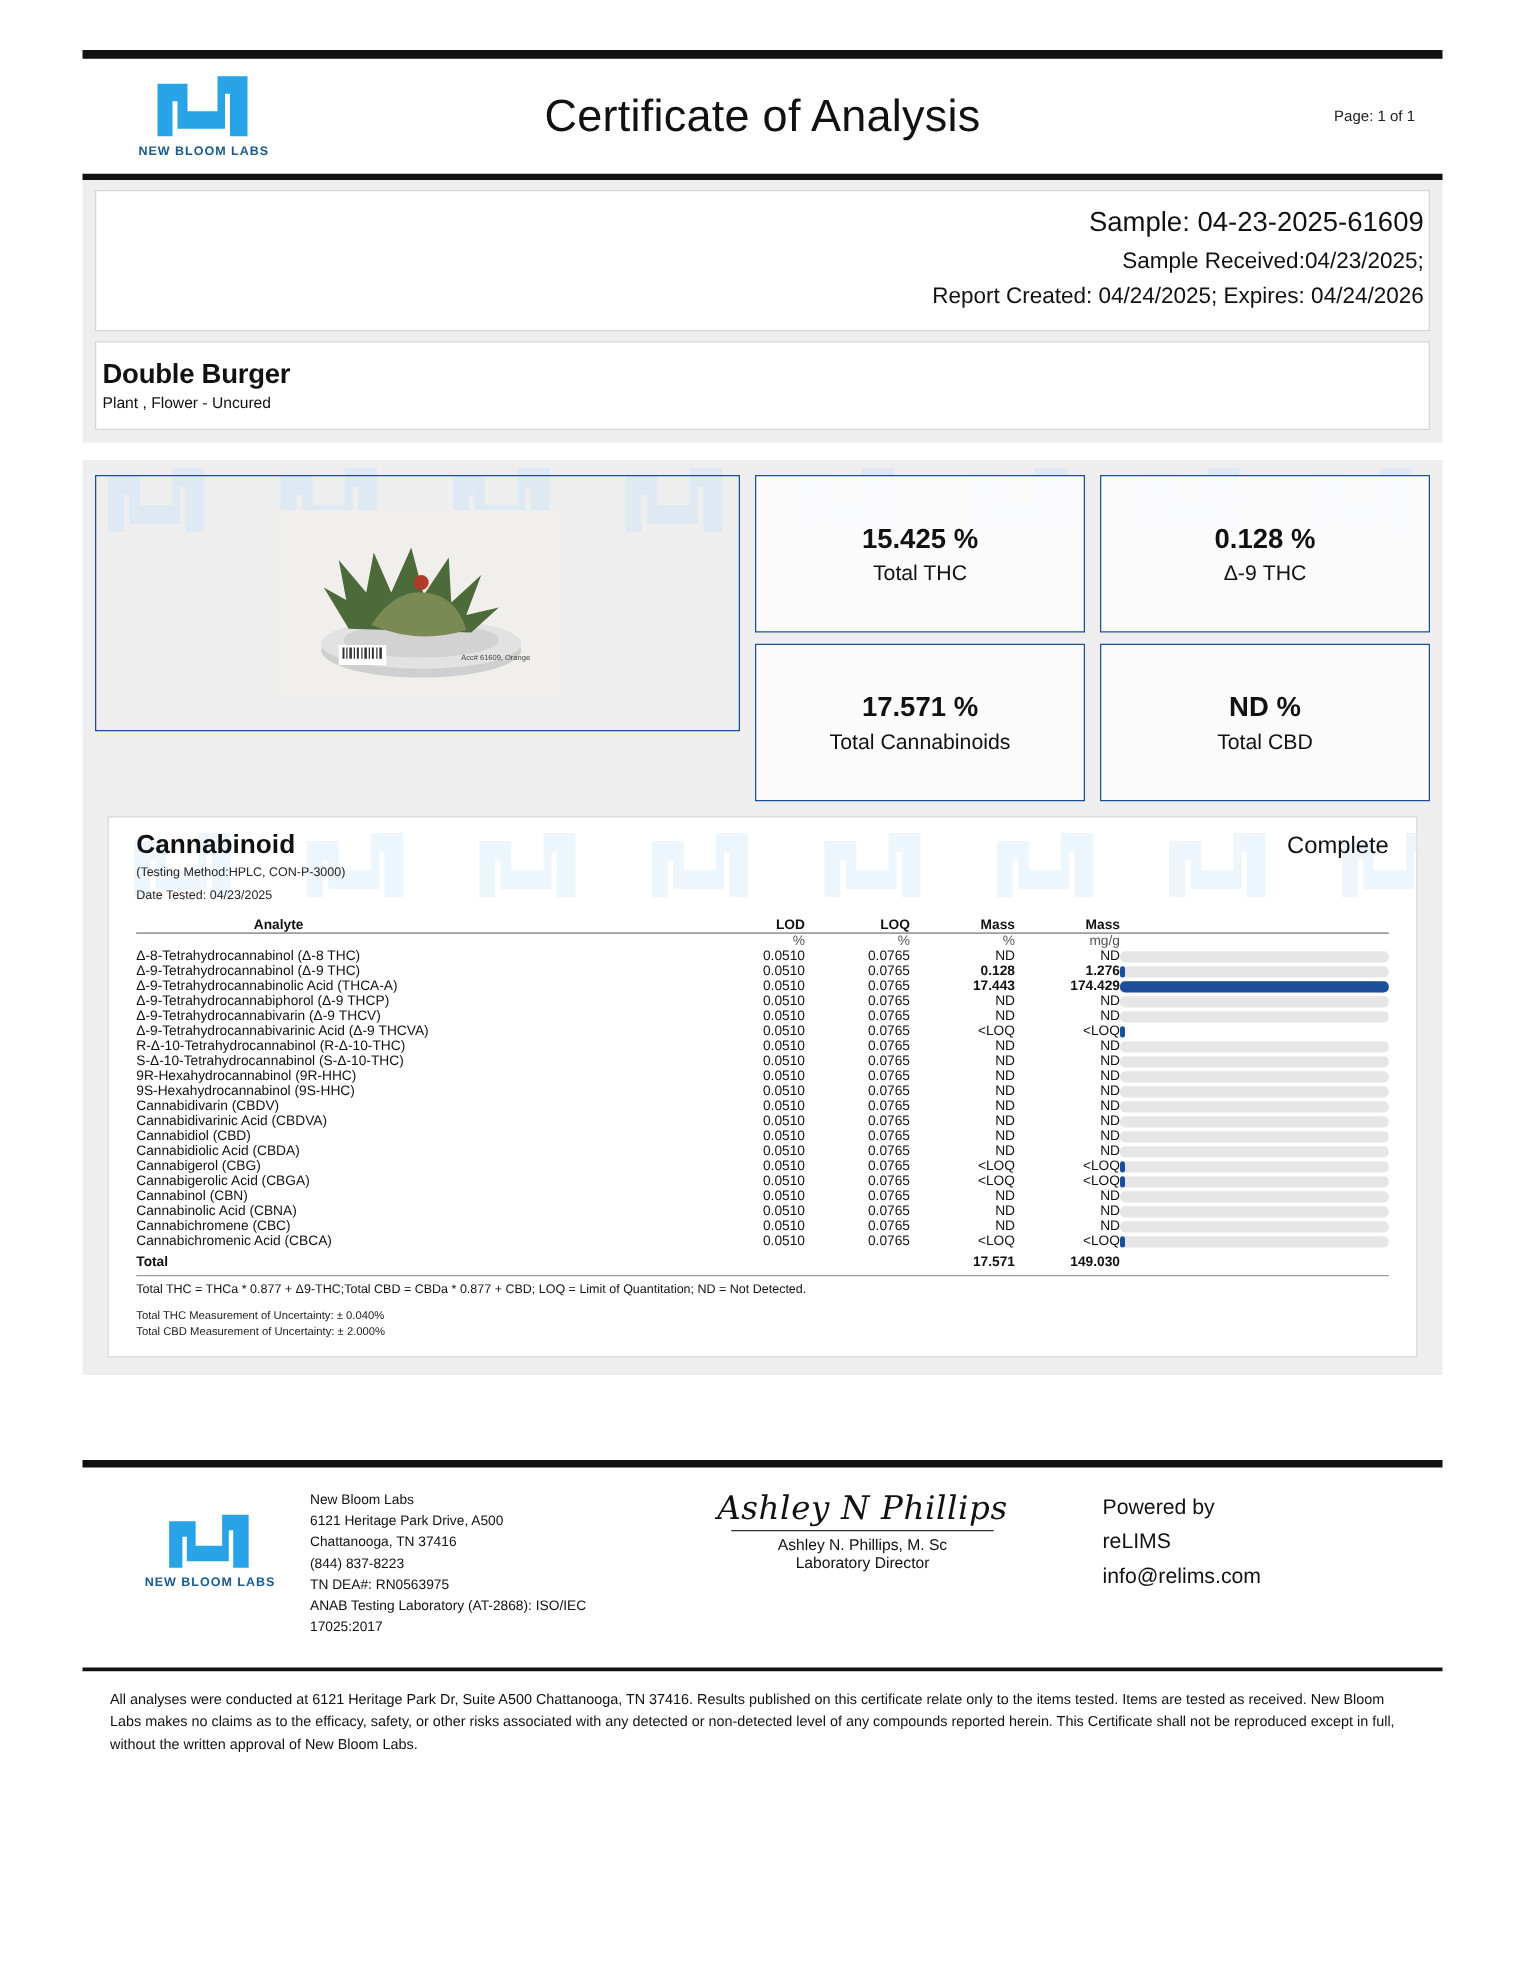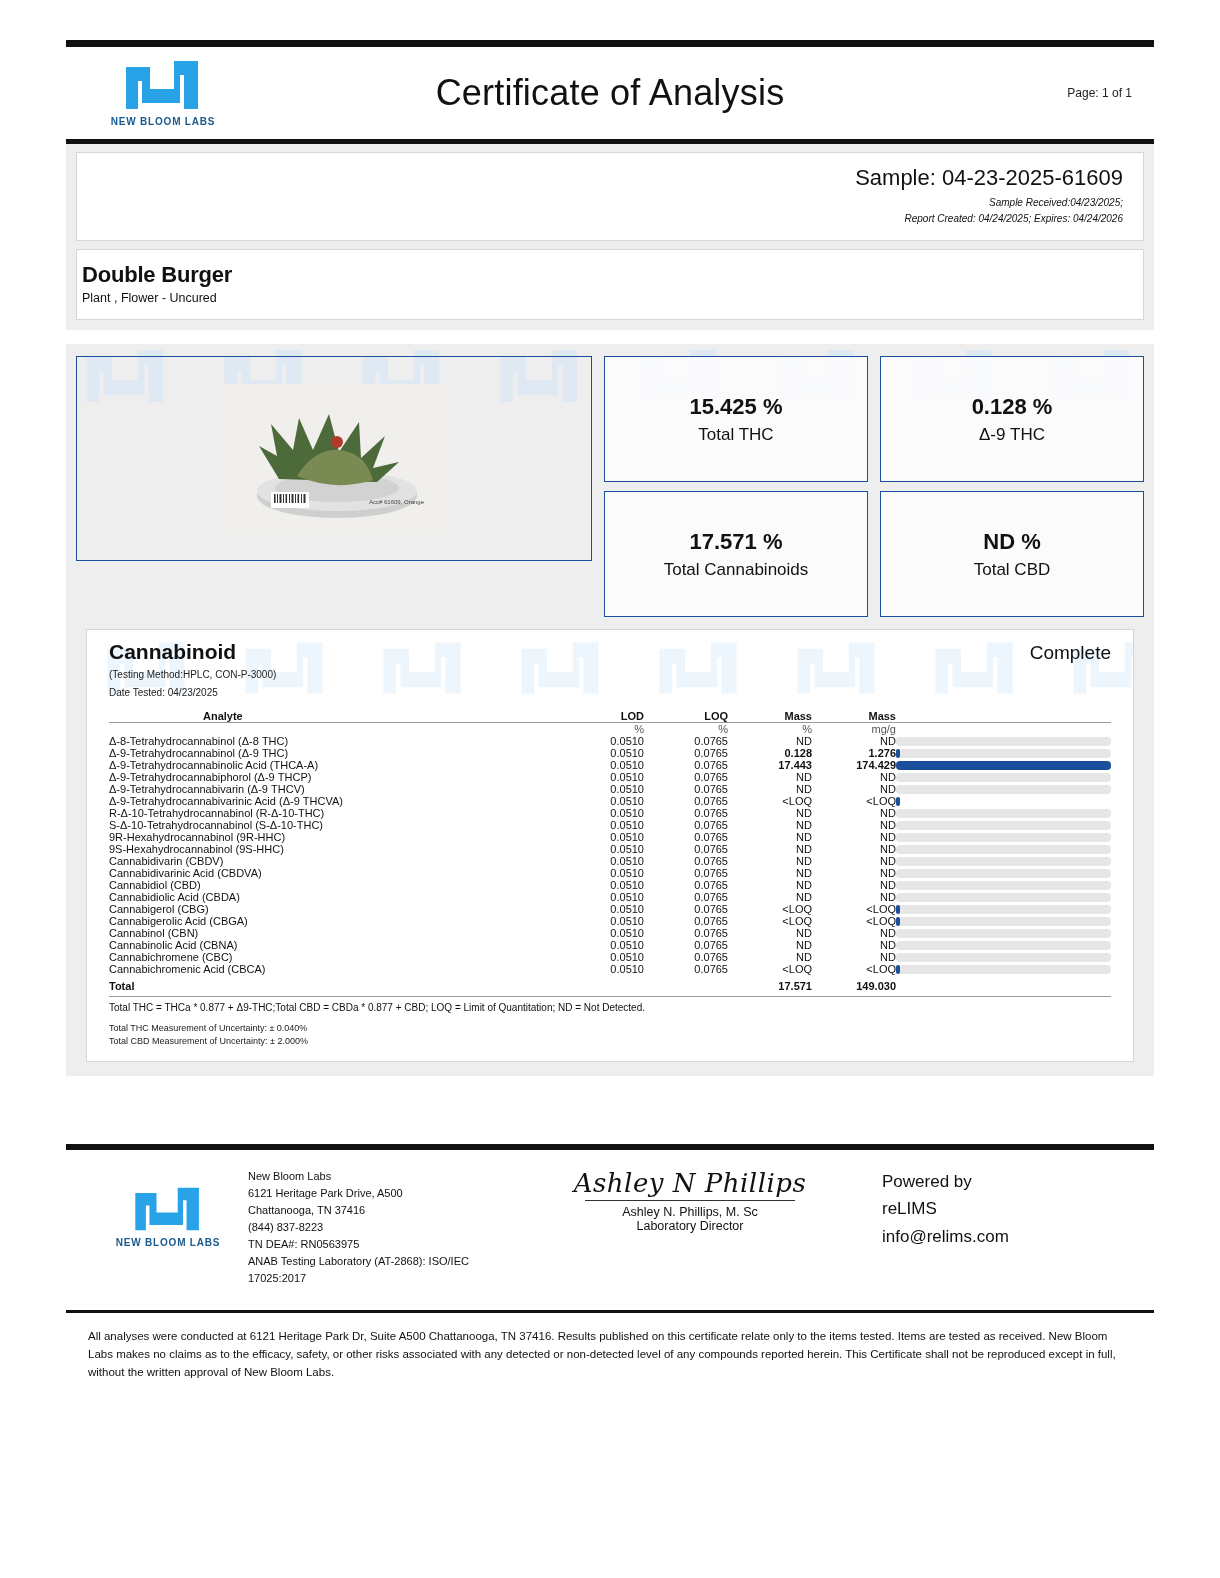--- a/index.html
+++ b/index.html
@@ -25,25 +25,25 @@
   .logo-mark svg { display:block; }
   .logo-text { font-size:10px; letter-spacing:.8px; color:#1a5b8f; margin-top:5px; font-weight:600; }
   .doc-title { flex:1; text-align:center; font-size:36px; font-weight:400; letter-spacing:.2px; }
   .page-num { width:150px; text-align:right; font-size:12px; color:#222; }
   .rule-thin { height:5px; background:#111; }
 
   
   .sample-band { background:#eeeeee; padding:8px 0 10px; }
   .sample-box {
     background:#fff; border:1px solid #d6d6d6;
-    margin:0 10px; padding:12px 20px 14px;
+    margin:0 10px; padding:12px 4px 14px;
     text-align:right;
   }
   .sample-id { font-size:22px; font-weight:400; }
-  .sample-sub { font-size:10px; margin-top:4px; line-height:1.5;font-style:italic; }
+  .sample-sub { font-size:18px; margin-top:4px; line-height:1.5; }
   .strain-box {
     background:#fff; border:1px solid #d6d6d6;
     margin:8px 10px 0; padding:12px 5px 14px;
   }
   .strain-name { font-size:22px; font-weight:700; letter-spacing:-.2px; }
   .strain-type { font-size:12.5px; margin-top:3px; }
 
   
   .results-band { background:#eeeeee; margin-top:14px; padding:12px 10px 14px; position:relative; }
   .watermark {

